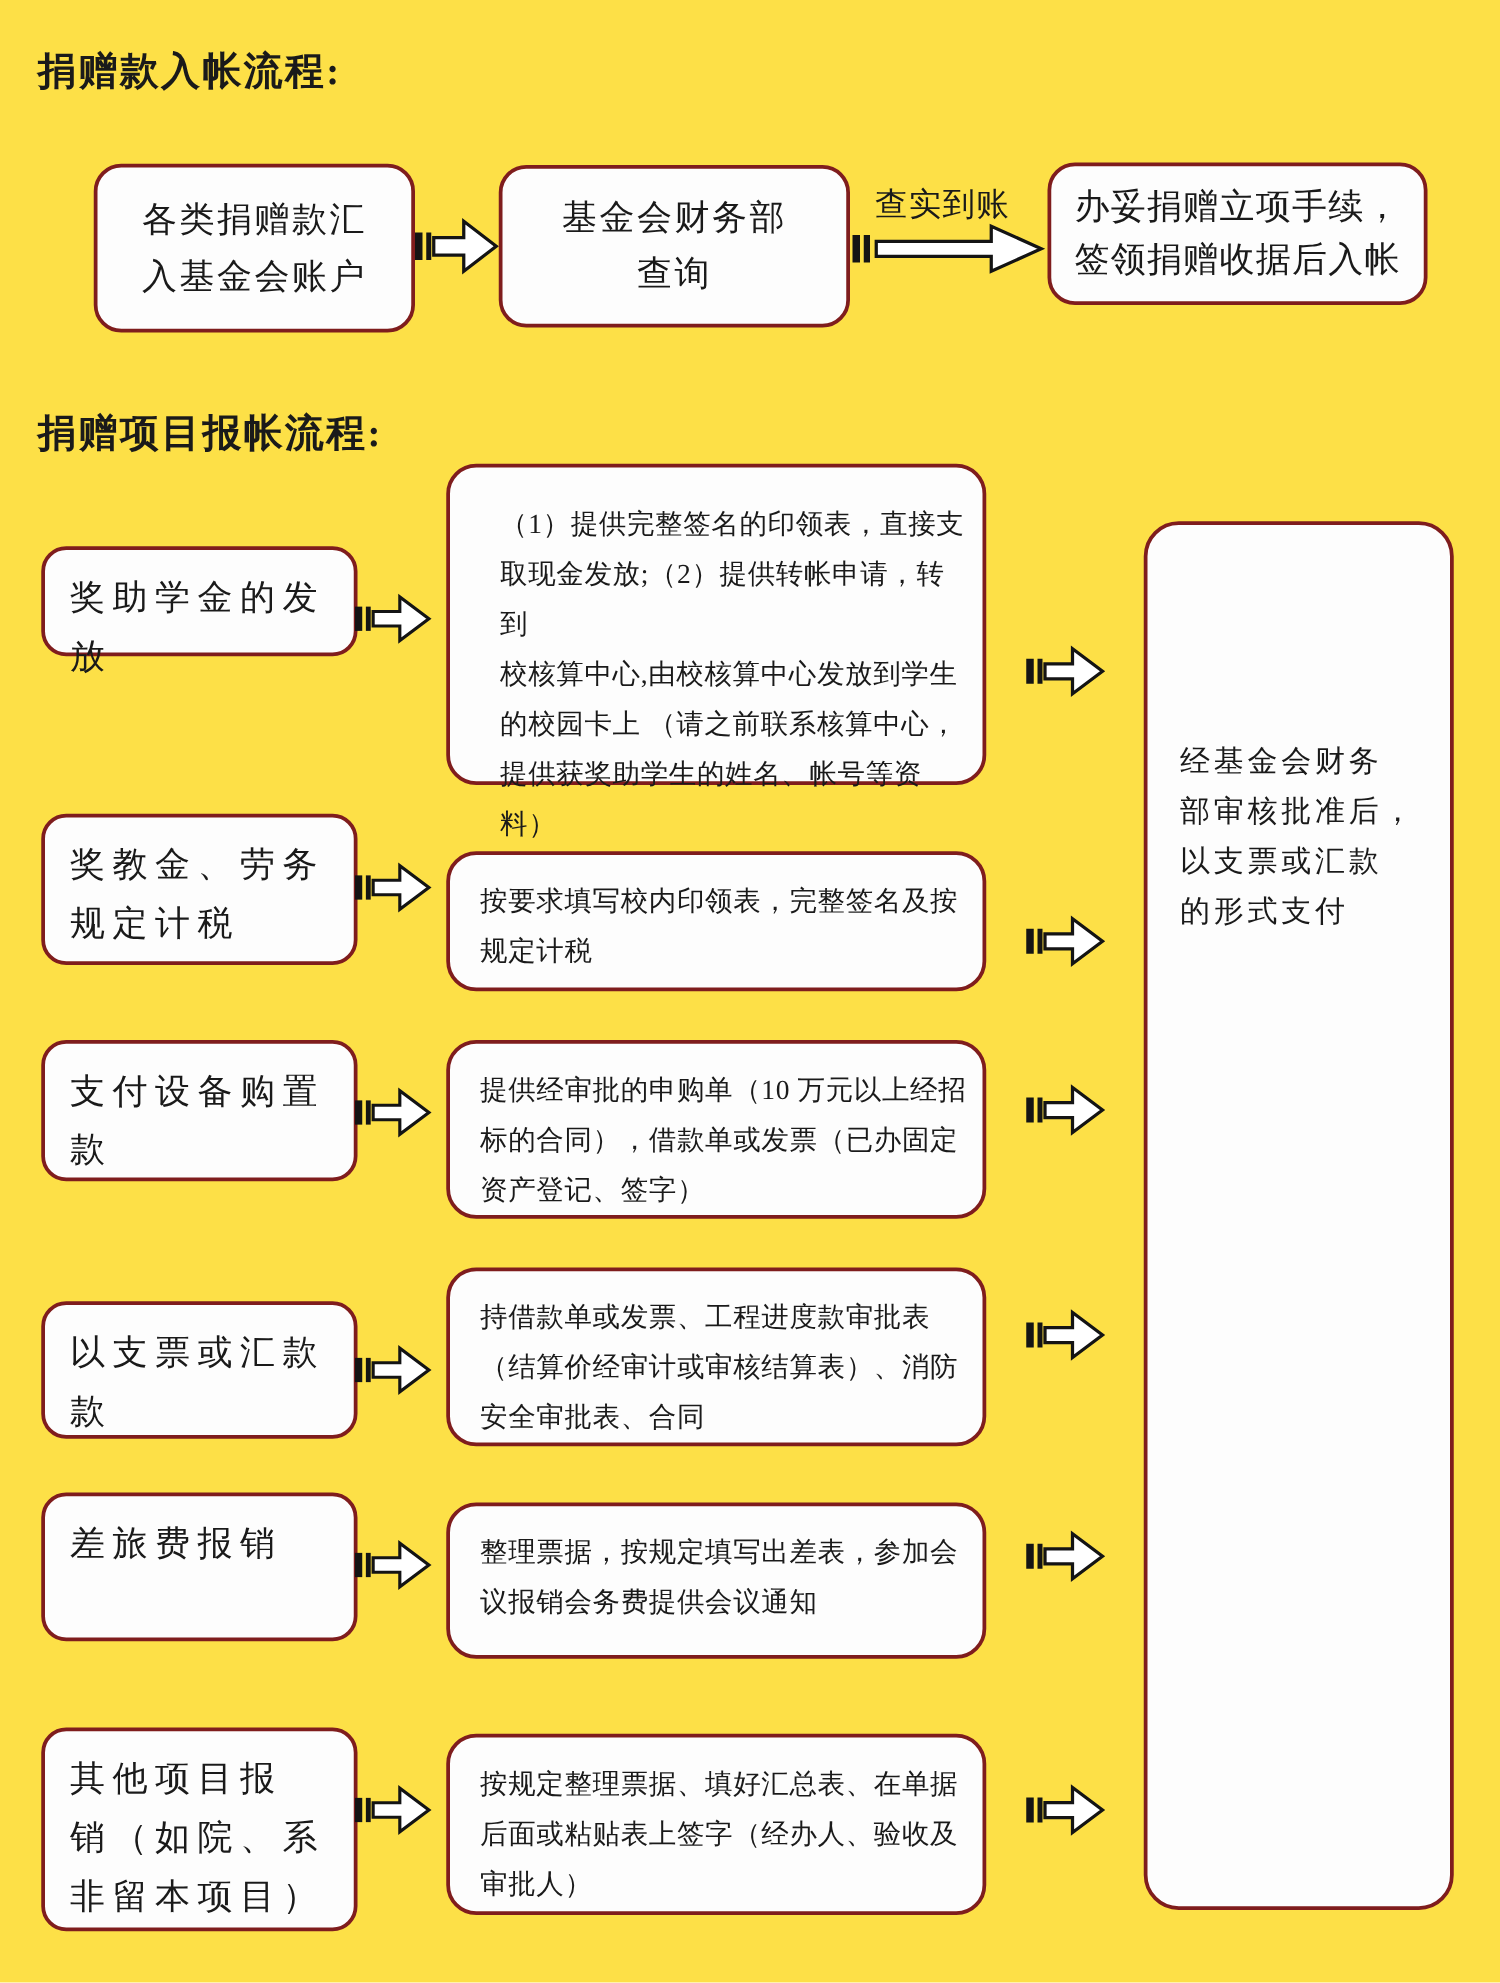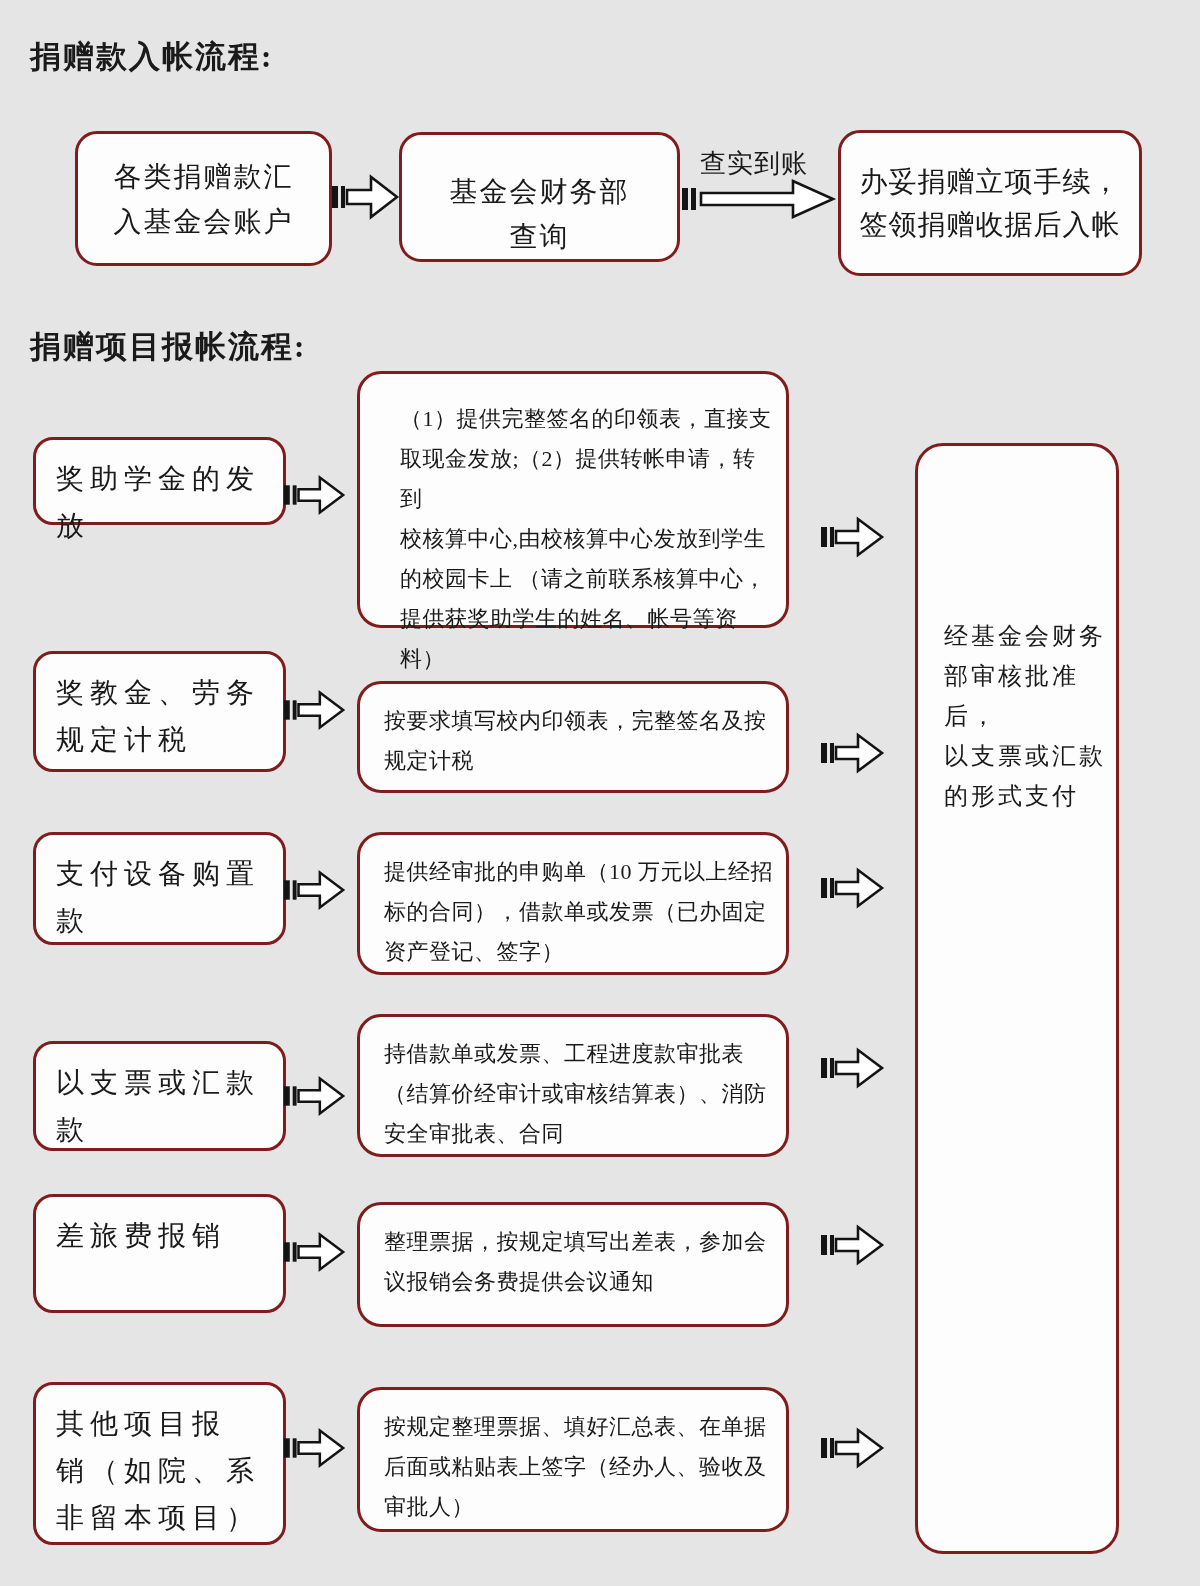--- a/index.html
+++ b/index.html
@@ -1,17 +1,17 @@
 <!DOCTYPE html>
 <html><head>
 <meta charset="utf-8">
 <style>
   html,body{margin:0;padding:0;background:#ffffff;}
   .canvas{
-    position:relative;width:1200px;height:1586px;background:#e5e5e5;
+    position:relative;width:1200px;height:1586px;background:#fde047;
     font-family:"Liberation Serif","DejaVu Serif",serif;color:#1a1a1a;
     overflow:hidden;
   }
   .title{
     position:absolute;left:30px;margin:0;
     font-size:31px;font-weight:700;letter-spacing:2px;white-space:pre;
   }
   .box{
     position:absolute;box-sizing:border-box;
     border:3px solid #7f1d1d;border-radius:20px;background:#fdfdfd;
@@ -54,34 +54,34 @@
     <span class="txt">各类捐赠款汇
 入基金会账户</span>
   </div>
 
   <svg class="arrow" style="left:331px;top:173px;" width="70" height="48" viewBox="0 0 70 48">
     <rect x="1" y="13" width="6" height="22"></rect>
     <rect x="10" y="13" width="4" height="22"></rect>
     <polygon points="16,17 40,17 40,4 66,24 40,44 40,31 16,31"></polygon>
   </svg>
 
-  <div class="box s1" style="left:399px;top:132px;width:281px;height:130px;align-items:flex-end;">
+  <div class="box s1" style="left:399px;top:132px;width:281px;height:130px;">
     <span class="txt">基金会财务部
 查询</span>
   </div>
 
   <span class="arrow-label" style="left:700px;top:146px;">查实到账</span>
 
   <svg class="arrow" style="left:681px;top:176px;" width="158" height="46" viewBox="0 0 158 46">
     <rect x="1" y="12" width="6" height="22"></rect>
     <rect x="10" y="12" width="5" height="22"></rect>
     <polygon points="20,17 112,17 112,5 152,23 112,41 112,29 20,29"></polygon>
   </svg>
 
-  <div class="box s1 s1c" style="left:838px;top:130px;width:304px;height:146px;">
+  <div class="box s1 s1c" style="left:838px;top:130px;width:304px;height:114px;">
     <span class="txt">办妥捐赠立项手续，
 签领捐赠收据后入帐</span>
   </div>
 
   <h1 class="title" style="top:326px;">捐赠项目报帐流程:</h1>
 
   <div class="box left-box" style="left:33px;top:437px;width:253px;height:88px;">
     <span class="txt">奖助学金的发
 放</span>
   </div>
@@ -194,20 +194,20 @@
     <span class="txt">按规定整理票据、填好汇总表、在单据
 后面或粘贴表上签字（经办人、验收及
 审批人）</span>
   </div>
   <svg class="arrow" style="left:818px;top:1426px;" width="70" height="44" viewBox="0 0 66 44">
     <rect x="1" y="12" width="6" height="20"></rect>
       <rect x="10" y="12" width="4" height="20"></rect>
     <polygon points="16,16 38,16 38,4 62,22 38,40 38,28 16,28"></polygon>
   </svg>
 
-  <div class="box right-box" style="left:915px;top:417px;width:204px;height:1111px;margin-top:26px;">
+  <div class="box right-box" style="left:915px;top:417px;width:248px;height:1111px;">
     <span class="txt">经基金会财务
 部审核批准后，
 以支票或汇款
 的形式支付</span>
   </div>
 
 </div>
 
 </body></html>

